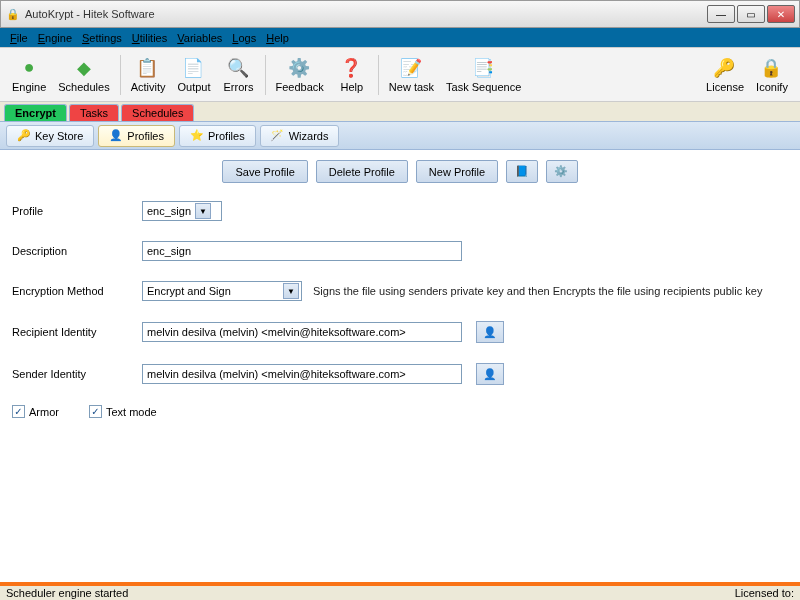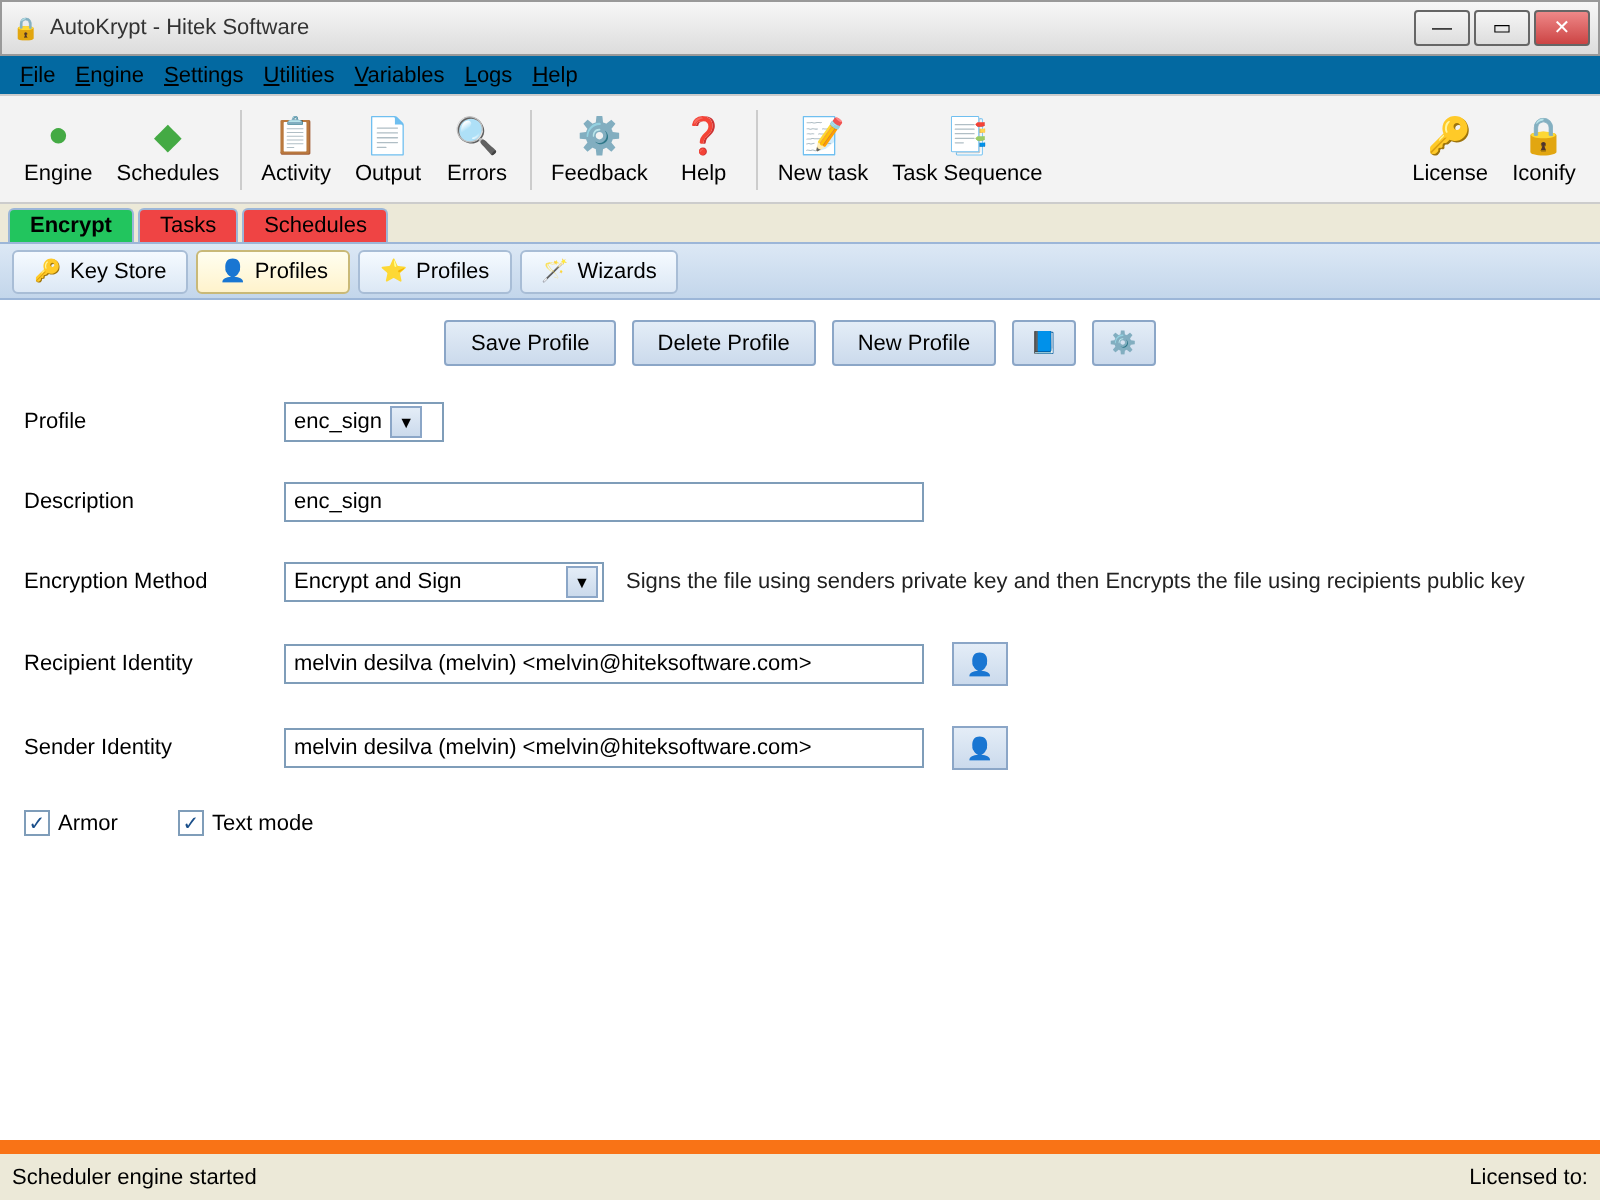--- a/index.html
+++ b/index.html
@@ -42,21 +42,21 @@
 .input { border: 1px solid #7f9db9; padding: 2px 4px; background: #fff; height: 20px; }
 .select { border: 1px solid #7f9db9; background: #fff; height: 20px; display: flex; align-items: center; padding: 0 2px 0 4px; }
 .select .arrow { width: 16px; height: 16px; background: linear-gradient(#e4edf7,#cbdaec); border: 1px solid #8ba6c7; margin-left: 4px; display: flex; align-items: center; justify-content: center; font-size: 8px; }
 .hint { margin-left: 11px; color: #222; }
 .user-ico { width: 28px; height: 22px; margin-left: 14px; display: flex; align-items: center; justify-content: center; background: linear-gradient(#e4edf7,#cbdaec); border: 1px solid #8ba6c7; }
 
 .chk-row { display: flex; align-items: center; gap: 30px; margin-top: 10px; }
 .chk { display: flex; align-items: center; gap: 4px; }
 .chk .box { width: 13px; height: 13px; border: 1px solid #7f9db9; background: #fff; display: flex; align-items: center; justify-content: center; font-size: 10px; color: #1a4f8a; }
 
-.statusbar { position: absolute; bottom: 0; left: 0; right: 0; height: 30px; background: #ece9d8; border-top: 7px solid #f97316; display: flex; align-items: center; padding: 0 6px; justify-content: space-between; }
+.statusbar { position: absolute; bottom: 0; left: 0; right: 0; height: 18px; background: #ece9d8; border-top: 4px solid #f97316; display: flex; align-items: center; padding: 0 6px; justify-content: space-between; }
 </style>
 </head>
 <body>
 
 <div class="titlebar">
   <span class="icon">🔒</span>
   <span class="title">AutoKrypt    - Hitek Software</span>
   <div class="win-btns">
     <div class="win-btn">—</div>
     <div class="win-btn">▭</div>

